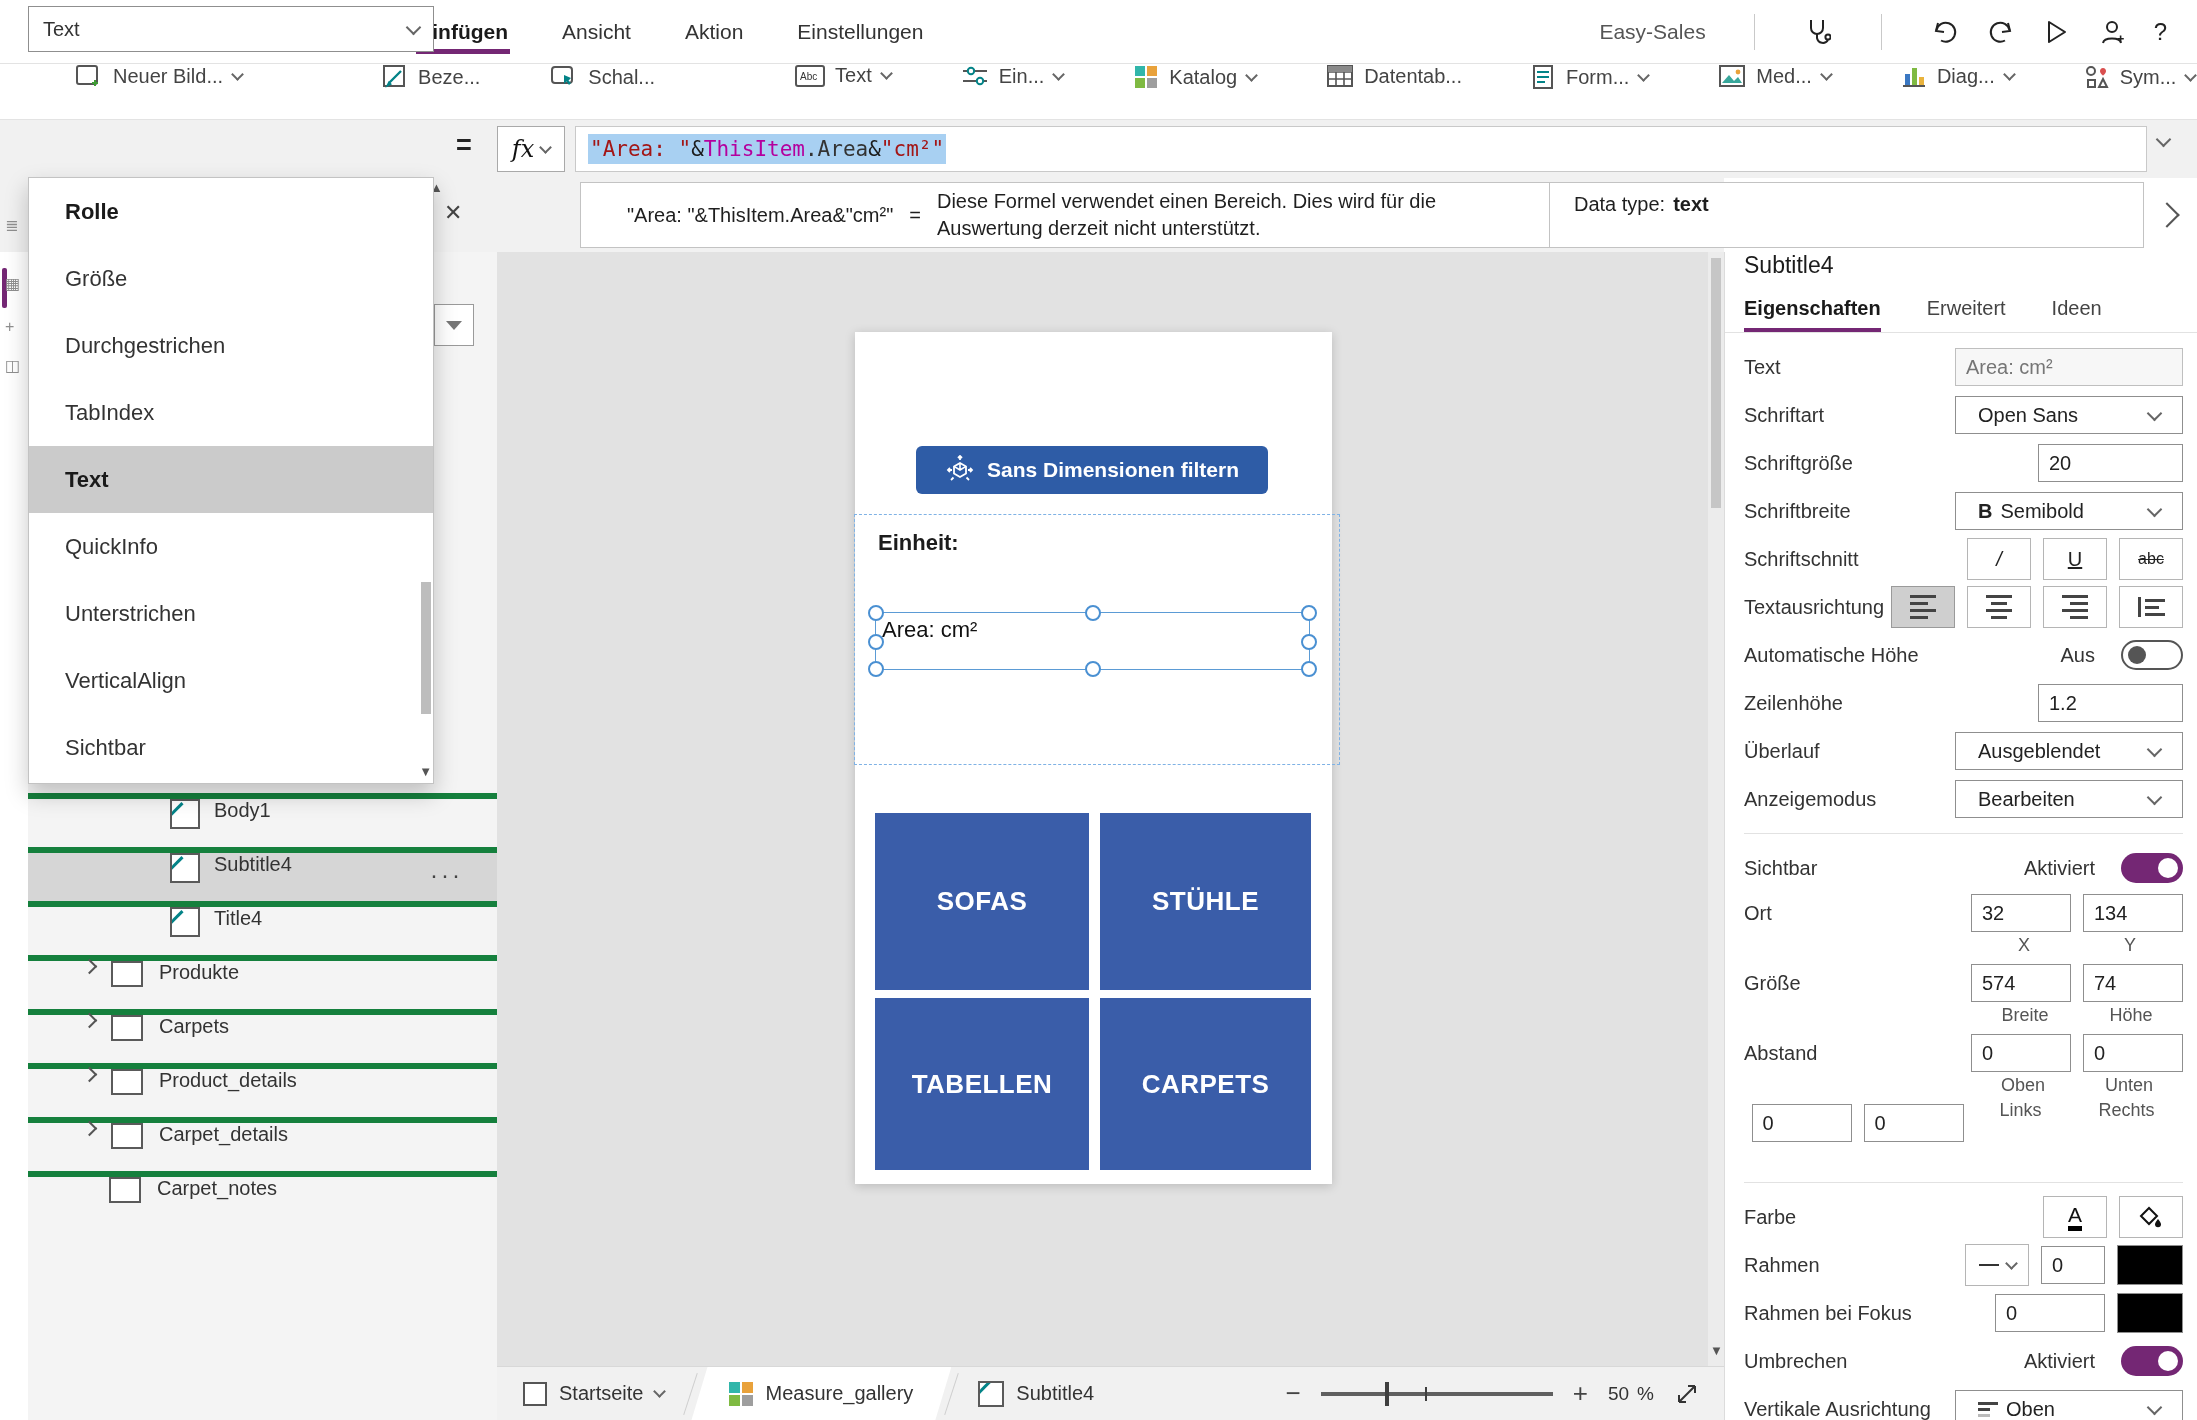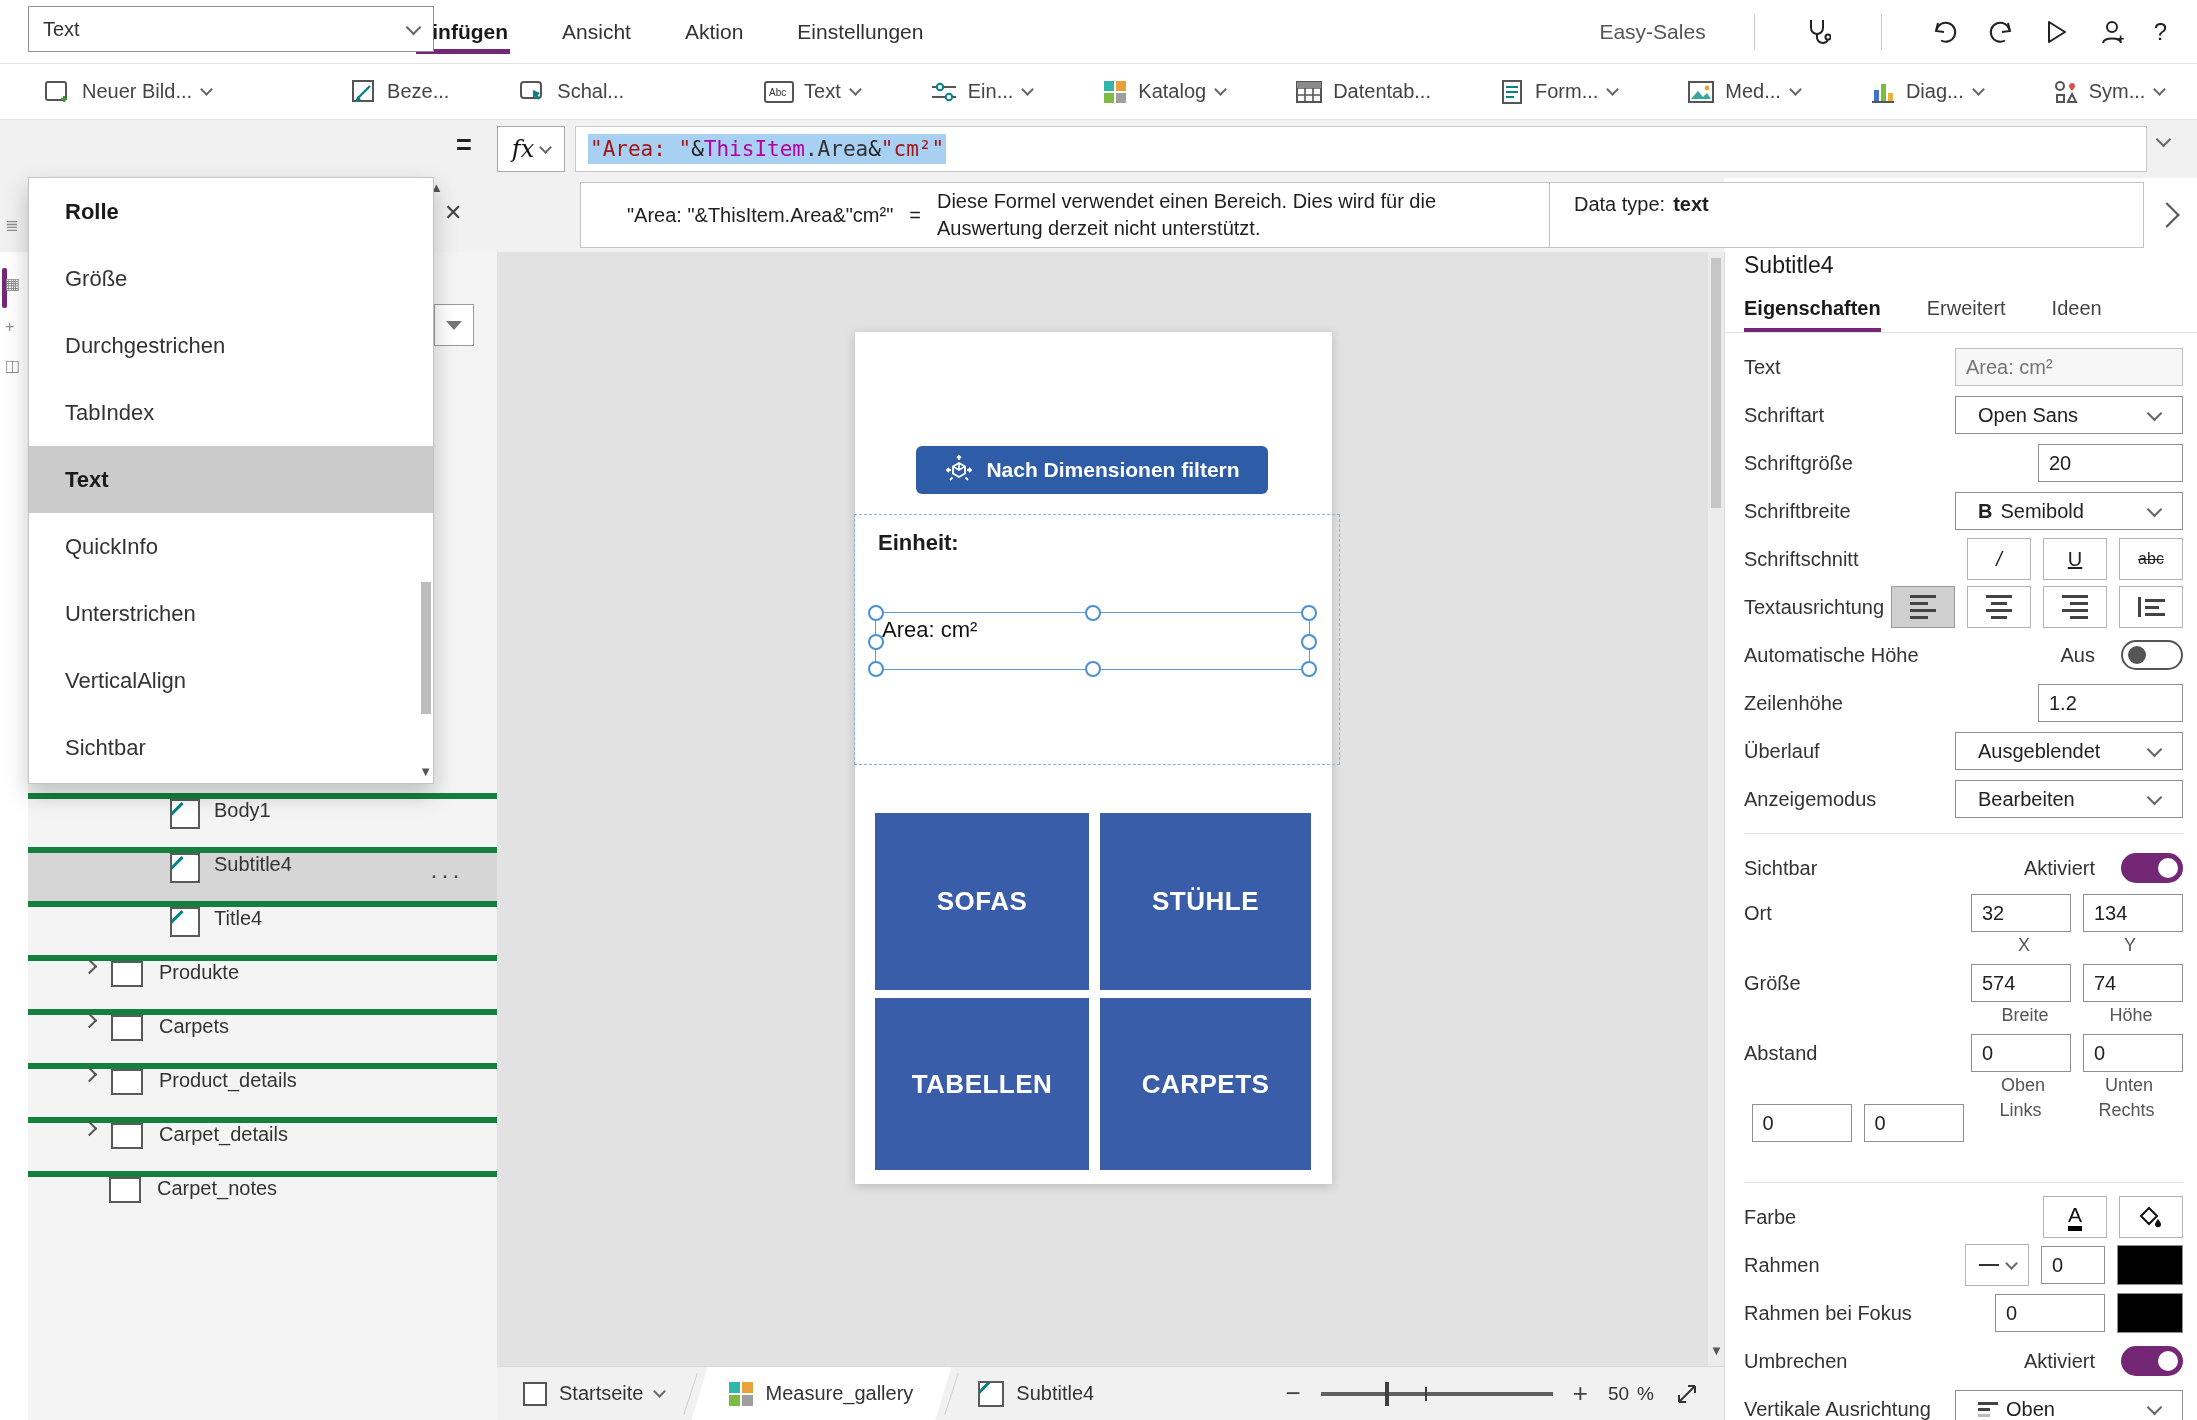--- a/index.html
+++ b/index.html
@@ -13,21 +13,21 @@
   .topnav{display:flex;align-items:center;gap:50px;margin-left:12px;}
   .topnav .item{font-size:21px;color:#333;position:relative;padding:14px 2px;cursor:default;}
   .topnav .item.active{font-weight:bold;color:#1a1a1a;}
   .topnav .item.active::after{content:"";position:absolute;left:0;right:0;bottom:4px;height:5px;background:var(--accent,#742774);}
   .topbar .right{margin-left:auto;display:flex;align-items:center;gap:26px;margin-right:30px;}
   .appname{font-size:21px;color:#555;}
   .tbico{width:30px;height:30px;display:flex;align-items:center;justify-content:center;color:#222;}
   .tbico svg{display:block;}
   .helpq{font-size:24px;color:#222;}
   
-  .ribbon{position:absolute;left:0;top:64px;width:2197px;height:56px;background:#fff;border-bottom:1px solid #e3e3e3;display:flex;align-items:center;padding-left:44px;box-sizing:border-box;gap:36px;}
+  .ribbon{position:absolute;left:0;top:64px;width:2197px;height:56px;background:#fff;border-bottom:1px solid #e3e3e3;display:flex;align-items:flex-start;padding-left:75px;box-sizing:border-box;gap:36px;}
   .ritem{display:flex;align-items:center;gap:10px;font-size:20px;color:#444;margin-right:34px;white-space:nowrap;}
   .rdiv{width:1px;height:34px;background:#c9c9c9;margin:0 28px 0 6px;}
   .chev{display:inline-block;width:9px;height:9px;border-right:2px solid #666;border-bottom:2px solid #666;transform:rotate(45deg);margin-top:-4px;}
   .chev.sm{width:7px;height:7px;}
   .icon16 svg{display:block;}
   
   .frow{position:absolute;left:0;top:120px;width:2197px;height:58px;background:#f1f1f1;}
   .combo{position:absolute;left:28px;top:6px;width:406px;height:46px;background:#fff;border:1px solid #8f8f8f;box-sizing:border-box;display:flex;align-items:center;font-size:20px;color:#333;padding:0 14px;z-index:30;}
   .combo .chev{margin-left:auto;}
   .eq{position:absolute;left:449px;top:10px;width:30px;text-align:center;font-size:27px;font-weight:bold;color:#222;}
@@ -429,21 +429,21 @@
   </div>
 
   <div class="canvas">
     <div class="phone">
       <div class="filterbtn">
         <svg width="30" height="30" viewBox="0 0 30 30">
             <path d="M15 8l6 3.4v7L15 22l-6-3.6v-7z" fill="none" stroke="#fff" stroke-width="1.8"></path>
             <path d="M15 8v7M9 11.4l6 3.6 6-3.6" fill="none" stroke="#fff" stroke-width="1.6"></path>
             <path d="M15 1v4M13 3l2-2 2 2M3 15h4M5 13 3 15l2 2M27 15h-4M25 13l2 2-2 2M6 25l2.5-2.5M24 25l-2.5-2.5" stroke="#fff" stroke-width="1.8" fill="none"></path>
           </svg>
-        <span>Nach Dimensionen filtern</span>
+        <span>Sans Dimensionen filtern</span>
       </div>
       <div class="gallerybox"></div>
       <div class="unitlbl">Einheit:</div>
       <div class="seltext">
         <span>Area: cm²</span>
         <span class="handle" style="left:-8px;top:-8px"></span>
         <span class="handle" style="left:209px;top:-8px"></span>
         <span class="handle" style="right:-8px;top:-8px"></span>
         <span class="handle" style="left:-8px;top:21px"></span>
         <span class="handle" style="right:-8px;top:21px"></span>

